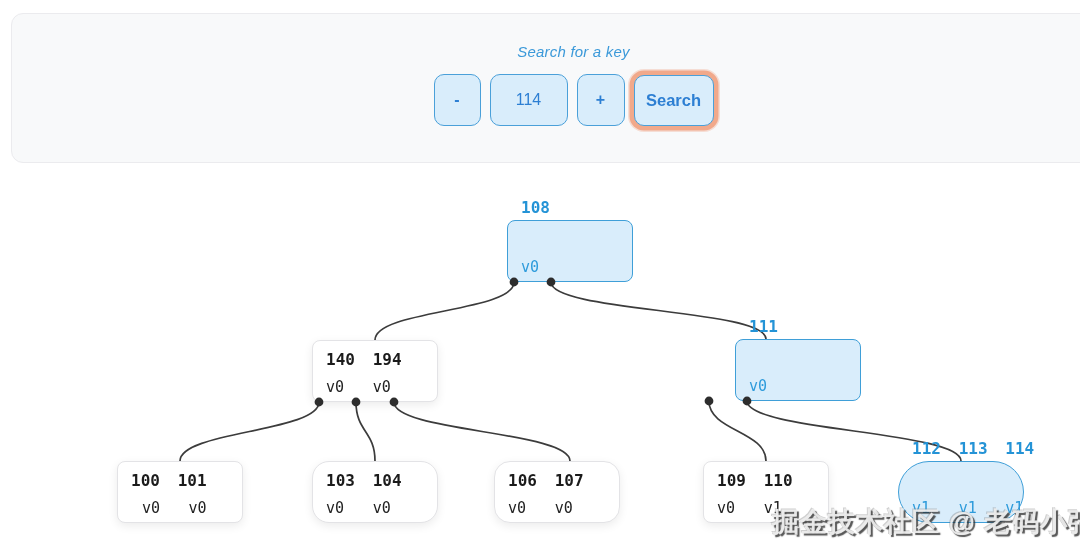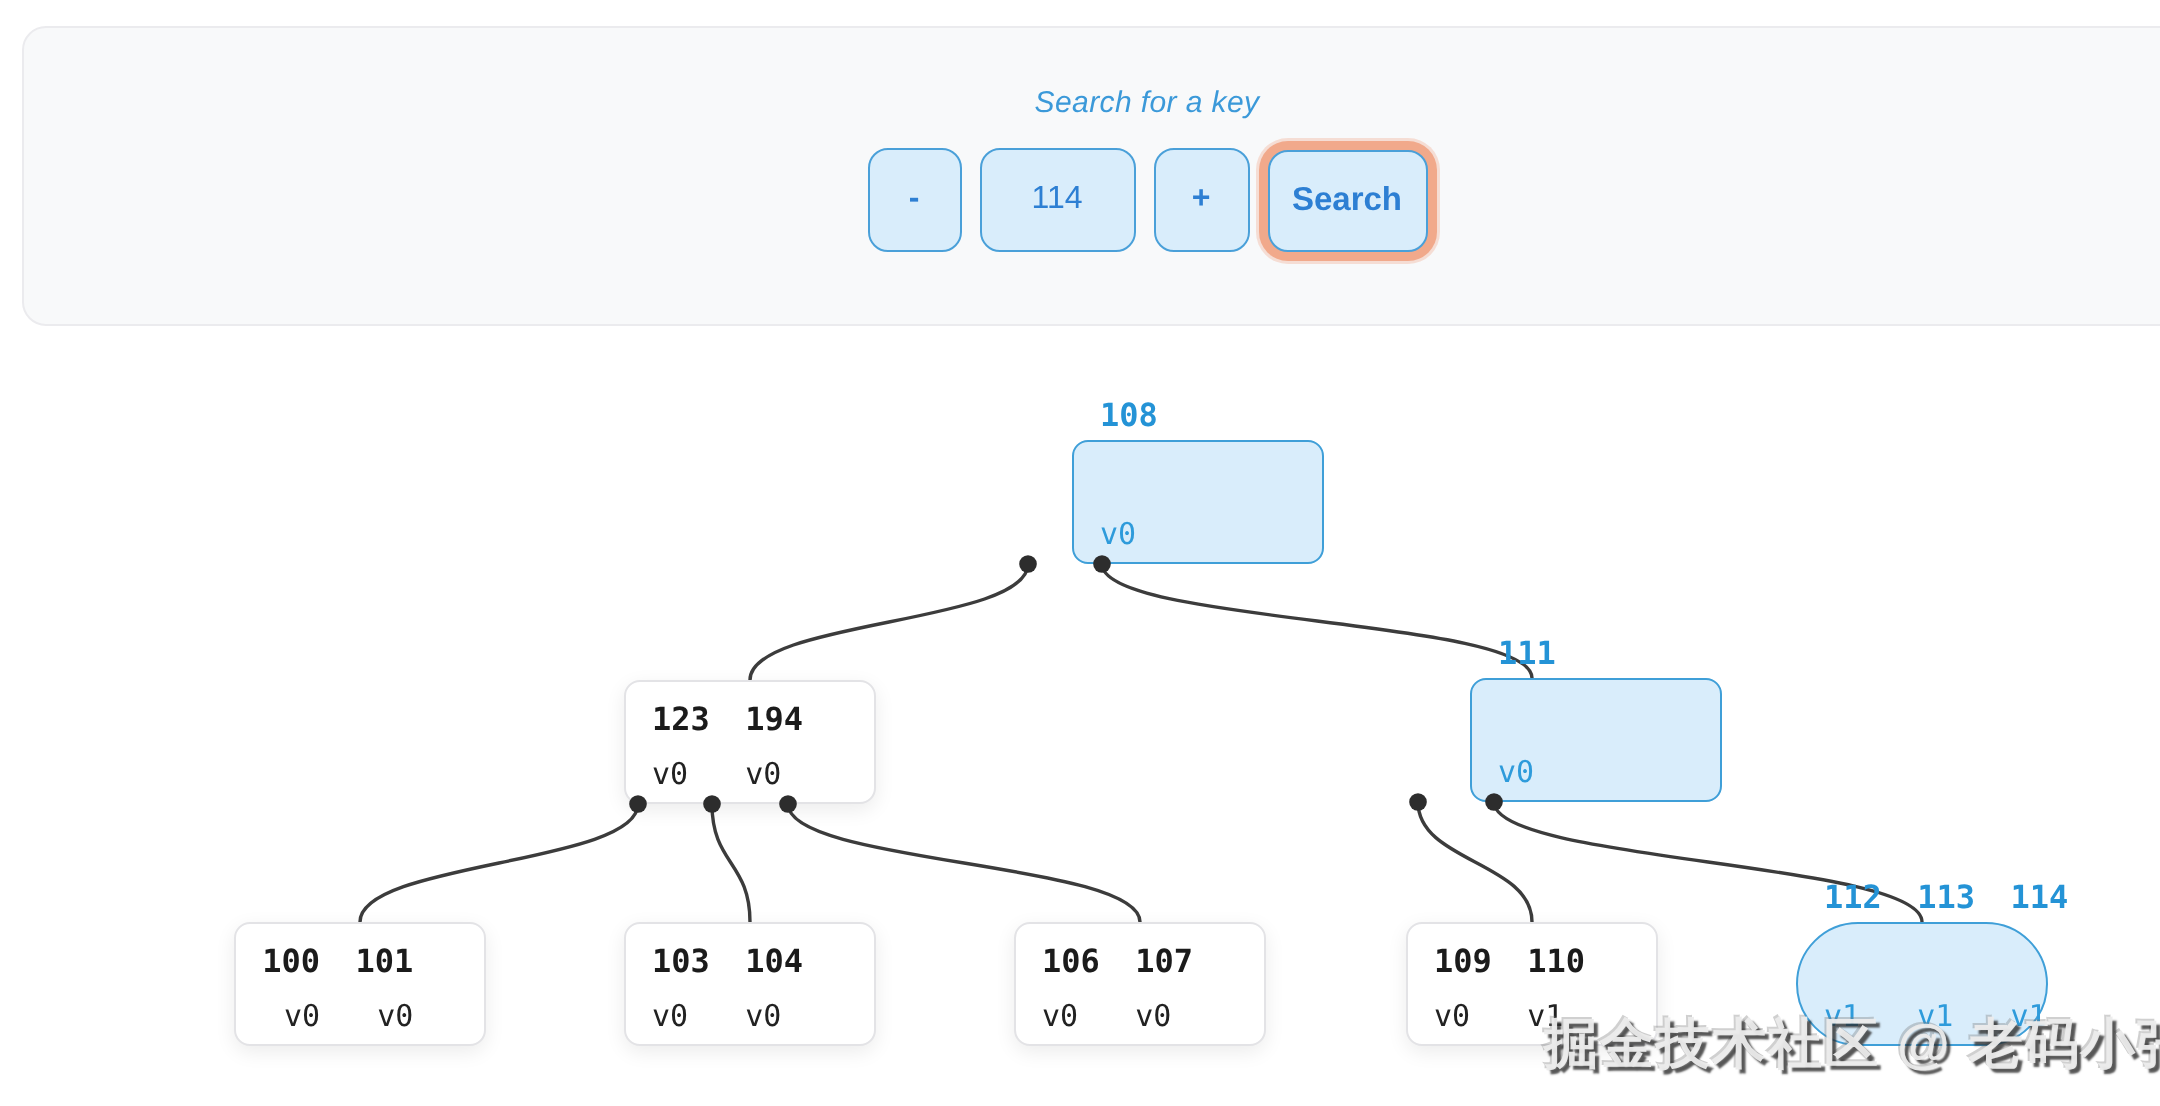--- a/index.html
+++ b/index.html
@@ -61,26 +61,26 @@
     font-size:16px; font-weight:700; color:#1b1b1b;
   }
   .node.hl .key { color:#2493d6; }
   .val {
     display:inline-block; width:29px; margin-right:8px;
     font-size:15px; color:#222222;
   }
   .node.hl .val { color:#2e9bdb; }
 
   
-  #node-0 { left:507px; top:220px;margin-left:29px; }   
+  #node-0 { left:507px; top:220px; }   
   #node-1 { left:312px; top:340px; }   
   #node-2 { left:703px; top:339px;margin-left:32px; }   
   #node-3 { left:117px; top:461px;text-align:right; }   
-  #node-4 { left:312px; top:461px; }   
-  #node-5 { left:507px; top:461px; }   
+  #node-4 { left:312px; top:461px;border-radius:17px; }   
+  #node-5 { left:494px; top:461px;border-radius:16px; }   
   #node-6 { left:703px; top:461px; }   
   #node-7 { left:898px; top:461px;border-radius:31px; }   
 
   
   #watermark {
     position:absolute; left:772px; top:504px; z-index:5;
     font-size:27px; font-weight:700; letter-spacing:1px; white-space:nowrap;
     color:rgba(236,236,236,.95);
     text-shadow:2px 2px 1px rgba(45,45,45,.8), -1px -1px 0 rgba(120,120,120,.35);
     pointer-events:none;
@@ -117,21 +117,21 @@
     <div class="keys">
       <span class="key">108</span>
     </div>
     <div class="vals">
       <span class="val">v0</span>
     </div>
   </div>
 
   <div class="node" id="node-1">
     <div class="keys">
-      <span class="key">123</span>
+      <span class="key">140</span>
       <span class="key">194</span>
     </div>
     <div class="vals">
       <span class="val">v0</span>
       <span class="val">v0</span>
     </div>
   </div>
 
   <div class="node hl" id="node-2">
     <div class="keys">

